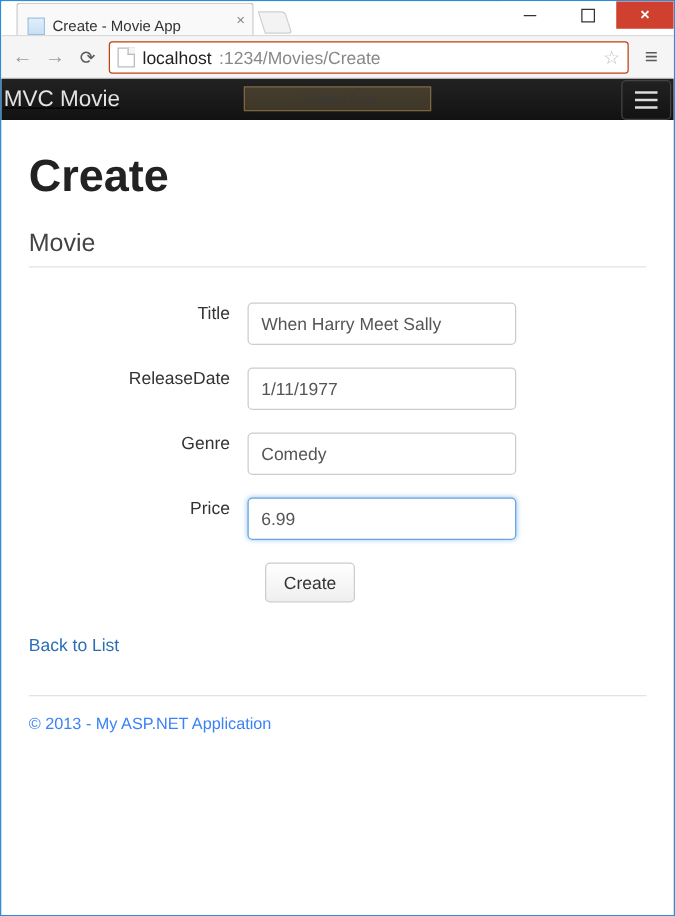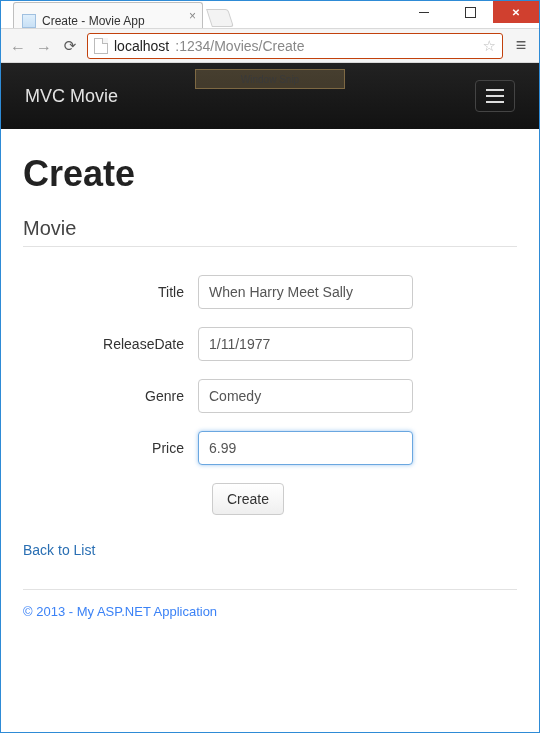--- a/index.html
+++ b/index.html
@@ -104,27 +104,28 @@
     width:14px;height:16px;border:1px solid #bbb;background:#fff;
     position:relative;
   }
   .addr .page-icon::after{content:"";position:absolute;right:-1px;top:-1px;width:5px;height:5px;background:#f5f5f5;border-left:1px solid #bbb;border-bottom:1px solid #bbb;}
   .addr .host { color:#222; }
   .addr .path { color:#888; }
   .addr .star { margin-left:auto; color:#bcbcbc; font-size:15px;}
   .menu-icon { color:#5a5a5a; font-size:18px; width:20px; text-align:center; cursor:pointer;}
   
   .navbar {
-    height:66px;
+    height:33px;
     background:#1b1b1b;
     background:linear-gradient(#222,#121212);
     display:flex; align-items:center;
     justify-content:space-between;
-    padding:0 24px;
+    padding:0 2px;
     position:relative;
+    text-decoration:underline;
   }
   .brand { color:#e3e3e3; font-size:18px; }
   .hamburger {
     width:40px; height:32px;
     border:1px solid #444; border-radius:4px;
     display:flex; flex-direction:column; justify-content:center; align-items:center;
     gap:4px;
     cursor:pointer;
   }
   .hamburger span { width:18px; height:2px; background:#ddd; display:block;}
@@ -139,21 +140,21 @@
   }
   
   .content {
     padding:24px 22px 10px 22px;
     color:#333;
   }
   h1.page-title { font-size:36px; font-weight:bold; color:#222; margin-bottom:22px;}
   h3.section { font-size:20px; color:#444; font-weight:400; margin-bottom:6px;}
   .hr { border:none; border-top:1px solid #e2e2e2; margin-bottom:28px;}
   .form-row {
-    display:flex; align-items:center;
+    display:flex; 
     margin-bottom:18px;
   }
   .form-label {
     width:175px; text-align:right;
     padding-right:14px;
     font-size:14px; color:#333;
   }
   .form-input {
     width:215px; height:34px;
     border:1px solid #ccc; border-radius:4px;

